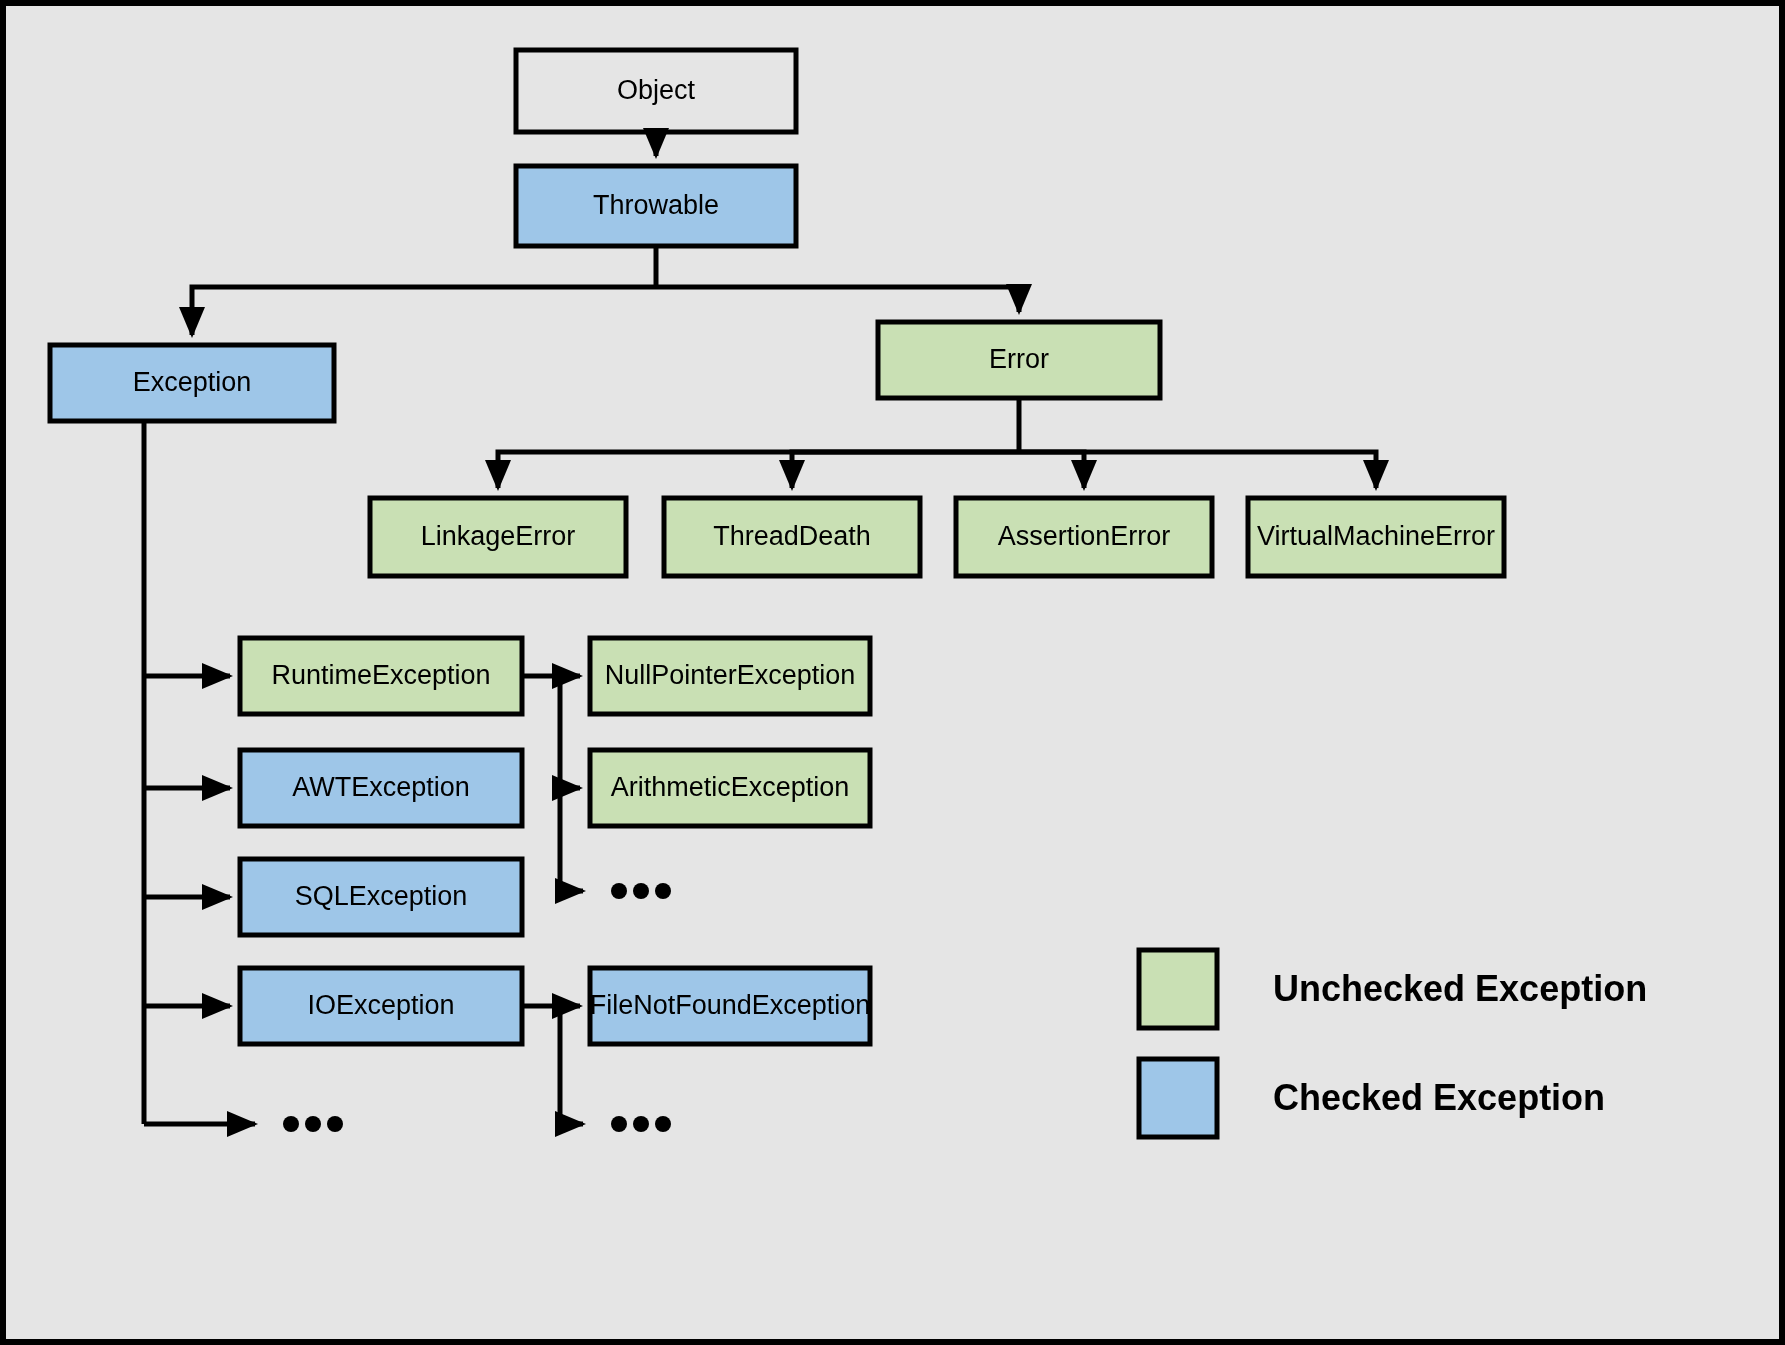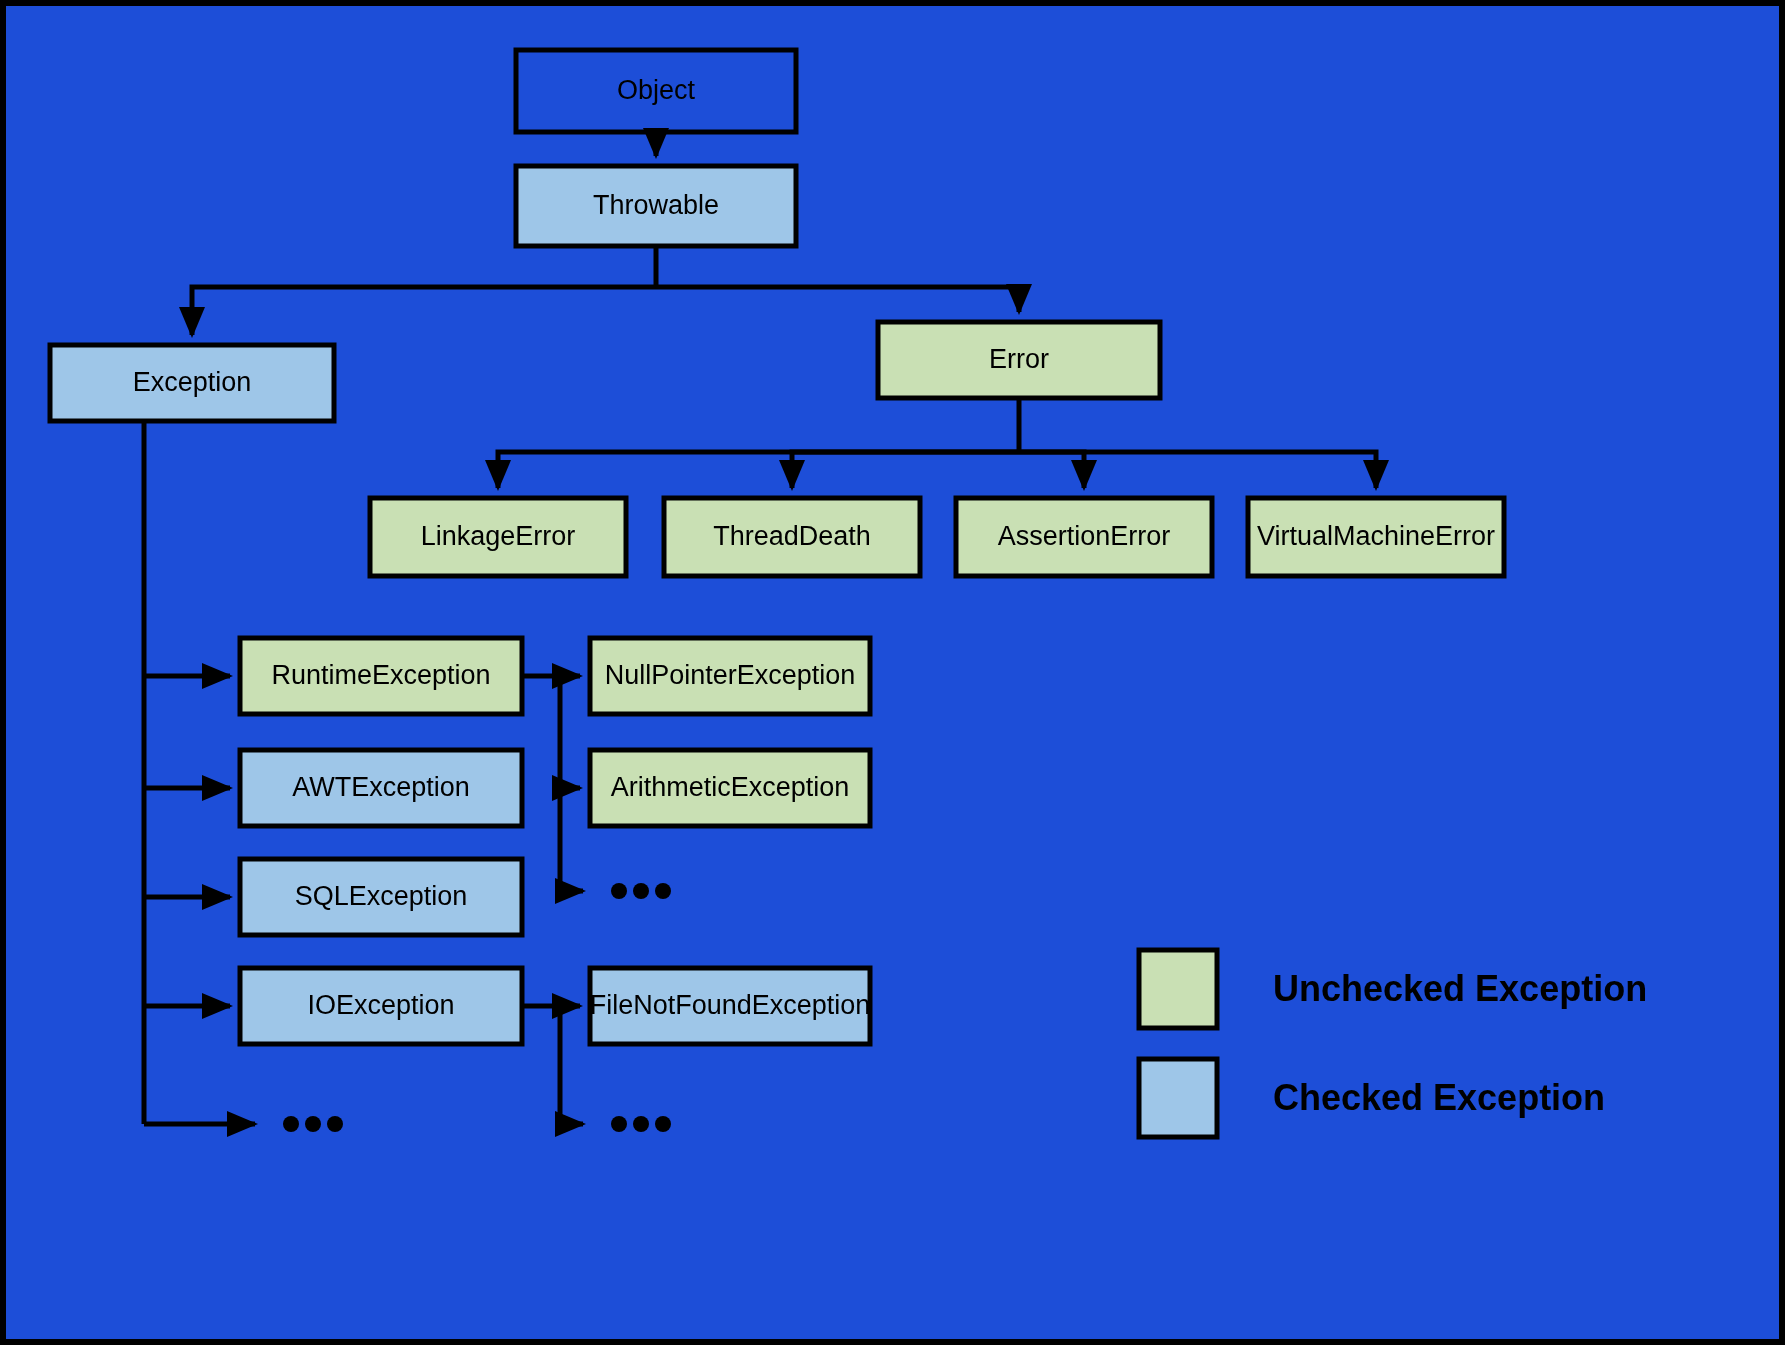--- a/index.html
+++ b/index.html
@@ -4,21 +4,21 @@
 <style>
   html, body {
     margin: 0;
     padding: 0;
     background: #ffffff;
   }
   #canvas-wrap {
     position: relative;
     width: 1785px;
     height: 1345px;
-    background: #1d4ed8;
+    background: #e5e5e5;
     box-sizing: border-box;
     border: 6px solid #000000;
     overflow: hidden;
   }
   svg#diagram {
     position: absolute;
     left: 0;
     top: 0;
     width: 1785px;
     height: 1345px;

